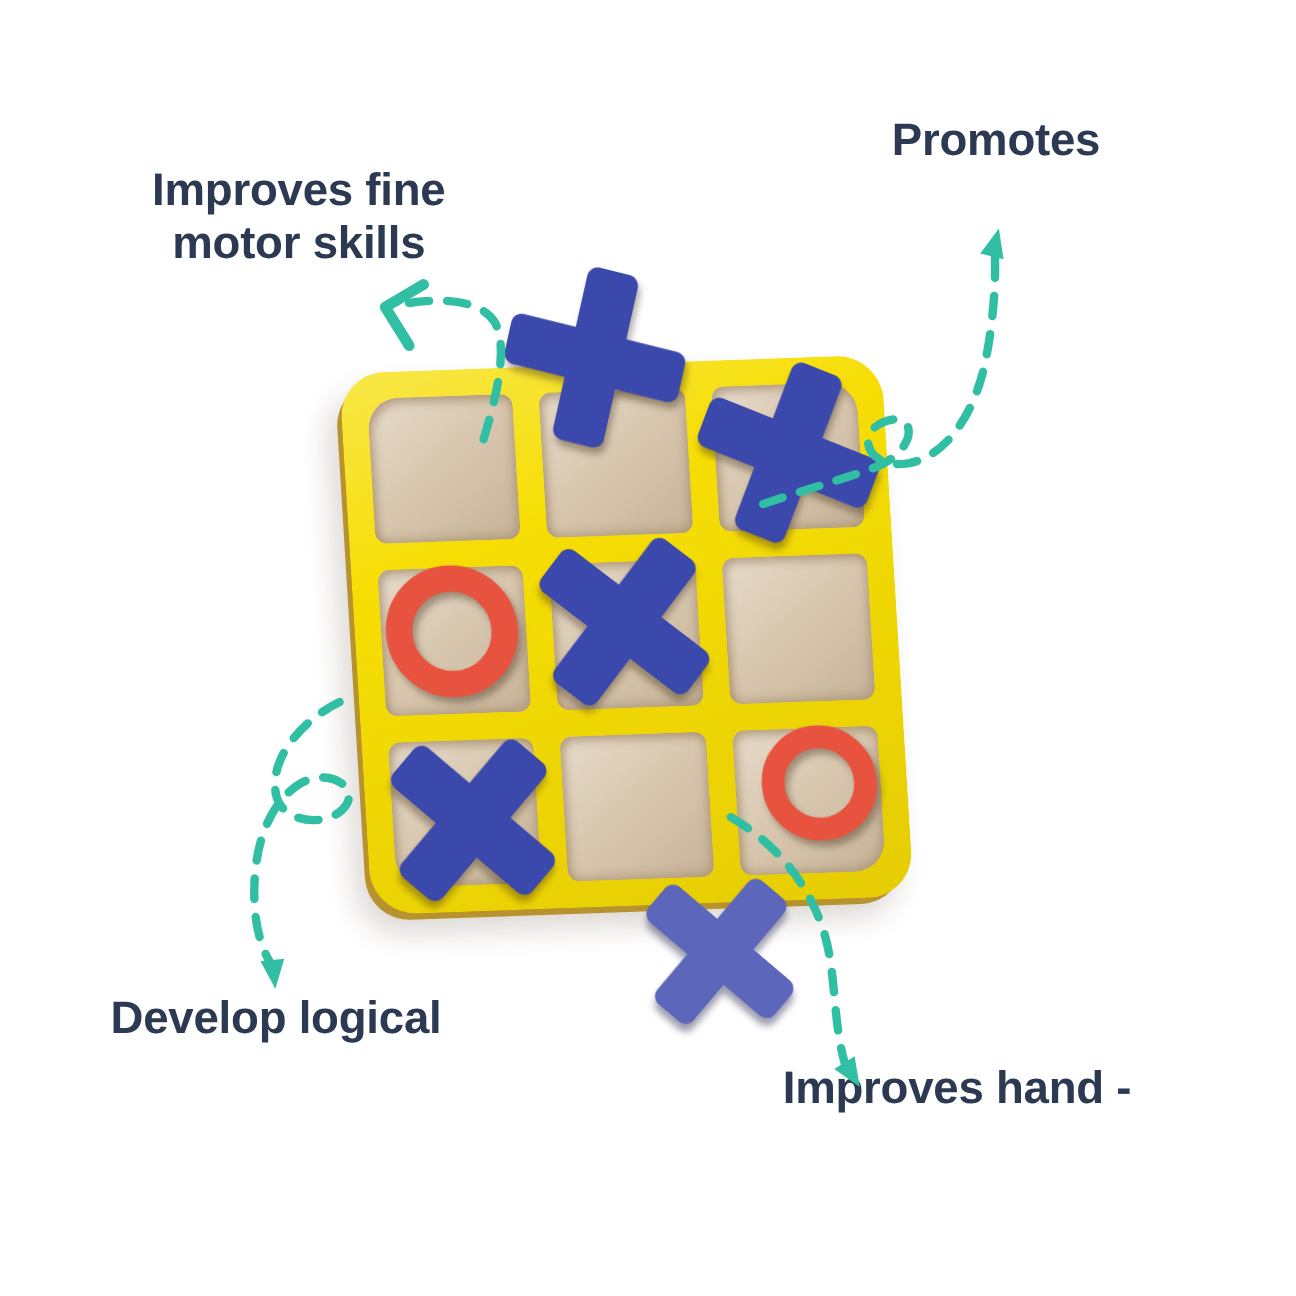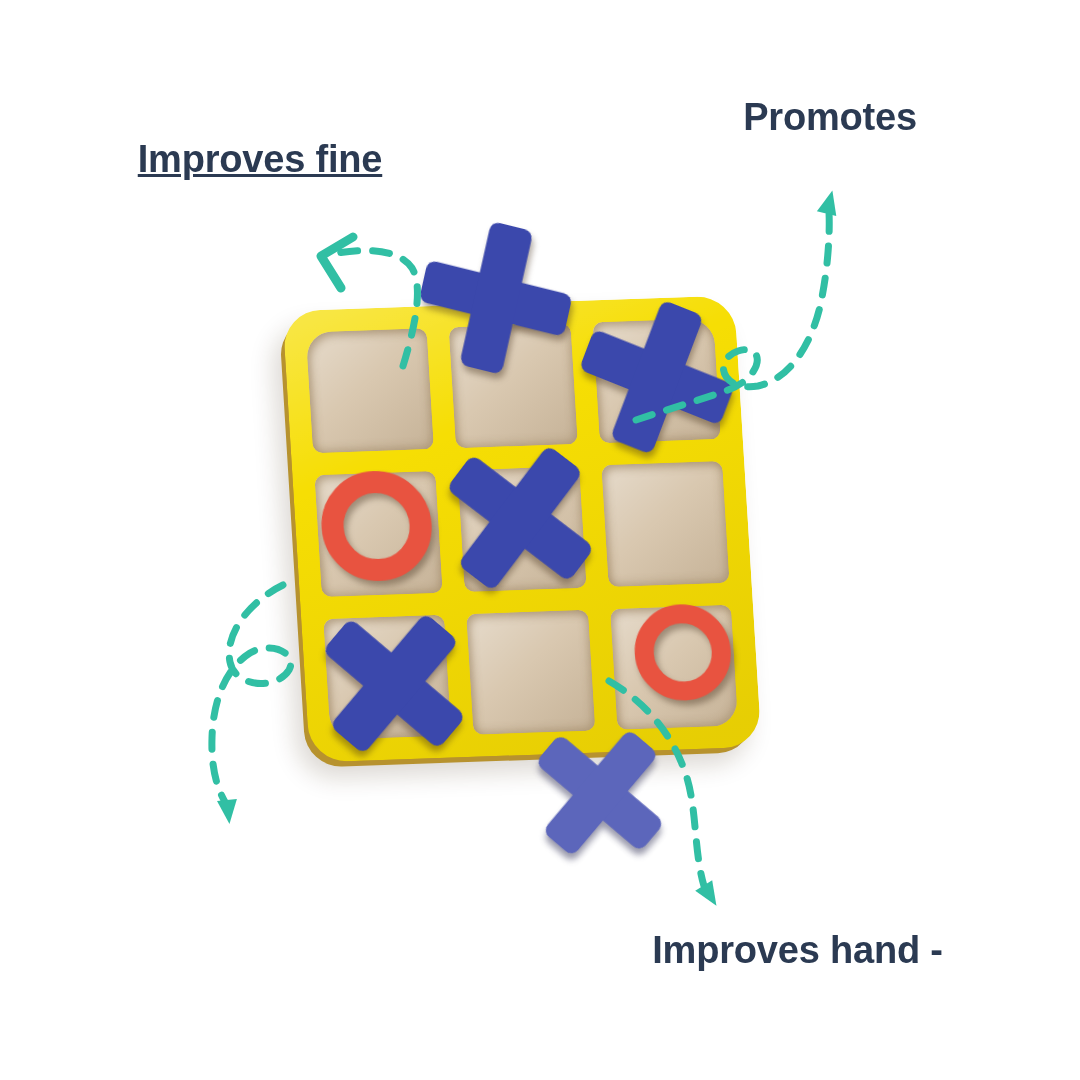--- a/index.html
+++ b/index.html
@@ -7,24 +7,24 @@
     position:relative;width:1080px;height:1080px;overflow:hidden;
     background:var(--bg,#ffffff);
     font-family:"Liberation Sans",sans-serif;
   }
   
   .callout{
     position:absolute;text-align:center;color:var(--text,#2b3a52);
     font-weight:800;font-size:38px;line-height:44px;letter-spacing:-0.2px;
     white-space:nowrap;
   }
-  .callout.c1{left:115px;top:137px;width:290px;text-decoration:underline;}
+  .callout.c1{left:104px;top:137px;width:290px;}
   .callout.c2{left:685px;top:95px;width:290px;}
   .callout.c3{left:45px;top:827px;width:370px;}
-  .callout.c4{left:635px;top:928px;width:325px;}
+  .callout.c4{left:635px;top:885px;width:325px;}
   
   svg.arrows{position:absolute;inset:0;pointer-events:none;z-index:30;}
   .dash{stroke:var(--arrow,#31bfa4);fill:none;stroke-width:7;stroke-linecap:round;stroke-dasharray:17 15;}
   .head{fill:var(--arrow,#31bfa4);stroke:none;}
   .chev{stroke:var(--arrow,#31bfa4);fill:none;stroke-width:9;stroke-linecap:round;stroke-linejoin:round;}
   
   .board{
     position:absolute;left:296px;top:303px;width:452px;height:452px;
     background:var(--yellow,#f6de04);
     background-image:linear-gradient(160deg,rgba(255,255,255,.28),rgba(255,255,255,0) 30%,rgba(120,90,0,.12) 95%);
@@ -75,25 +75,27 @@
 
     <path class="dash" d="M 283,585 C 252,600 224,632 230,662 C 235,688 277,690 289,670 C 298,654 272,640 250,653 C 226,668 213,700 212,738 C 211,768 217,788 225,802"></path>
     <path class="head" d="M0,-14 L10,10 L-10,10 Z" transform="translate(228,810) rotate(174)"></path>
 
     <path class="dash" d="M 609,681 C 652,706 676,742 687,778 C 697,812 694,852 704,886"></path>
     <path class="head" d="M0,-14 L10,10 L-10,10 Z" transform="translate(709,894) rotate(148)"></path>
   </svg>
 
   <div class="callout c1">
     <div>Improves fine</div>
+    <div>motor skills</div>
   </div>
   <div class="callout c2">
     <div>Promotes</div>
   </div>
   <div class="callout c3">
+    <div>Develop logical</div>
   </div>
   <div class="callout c4">
     <div>Improves hand -</div>
   </div>
 
   <div class="board">
     <div class="grid">
       <div class="cell"></div>
       <div class="cell"></div>
       <div class="cell"></div>

